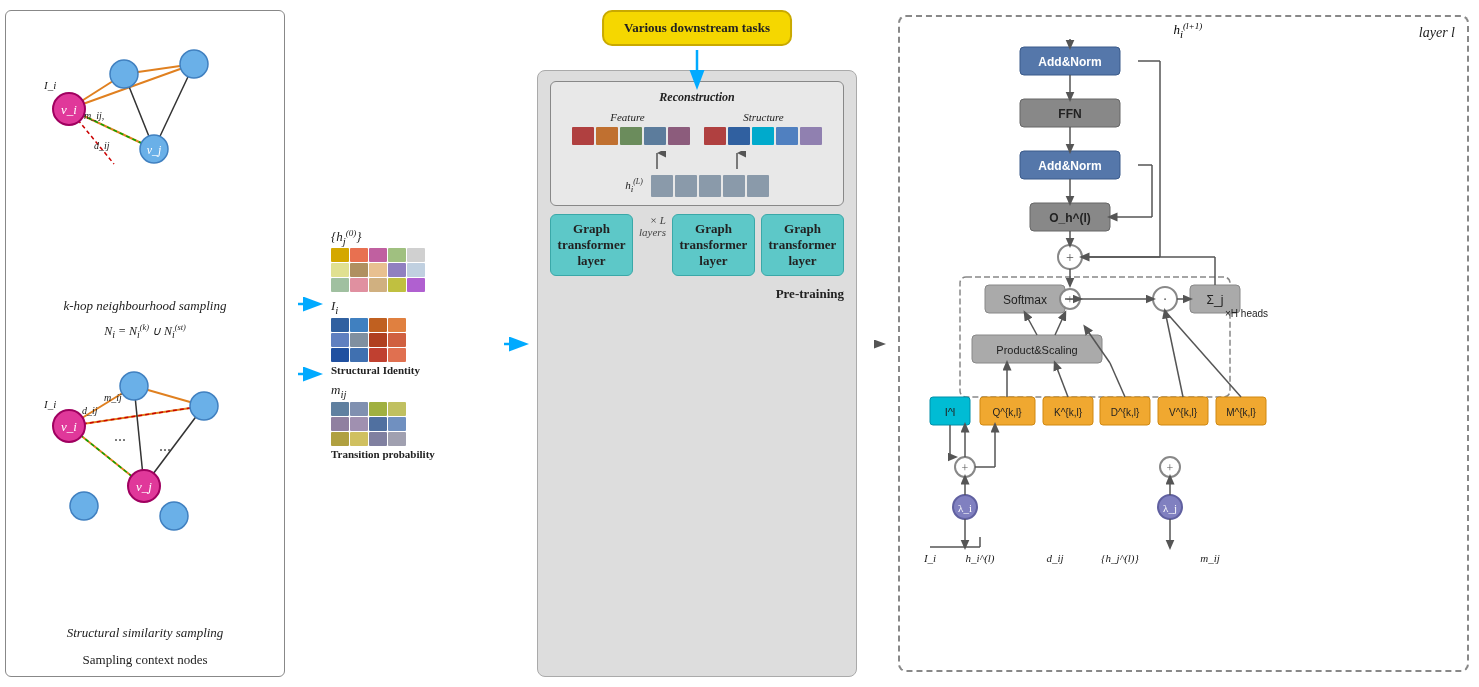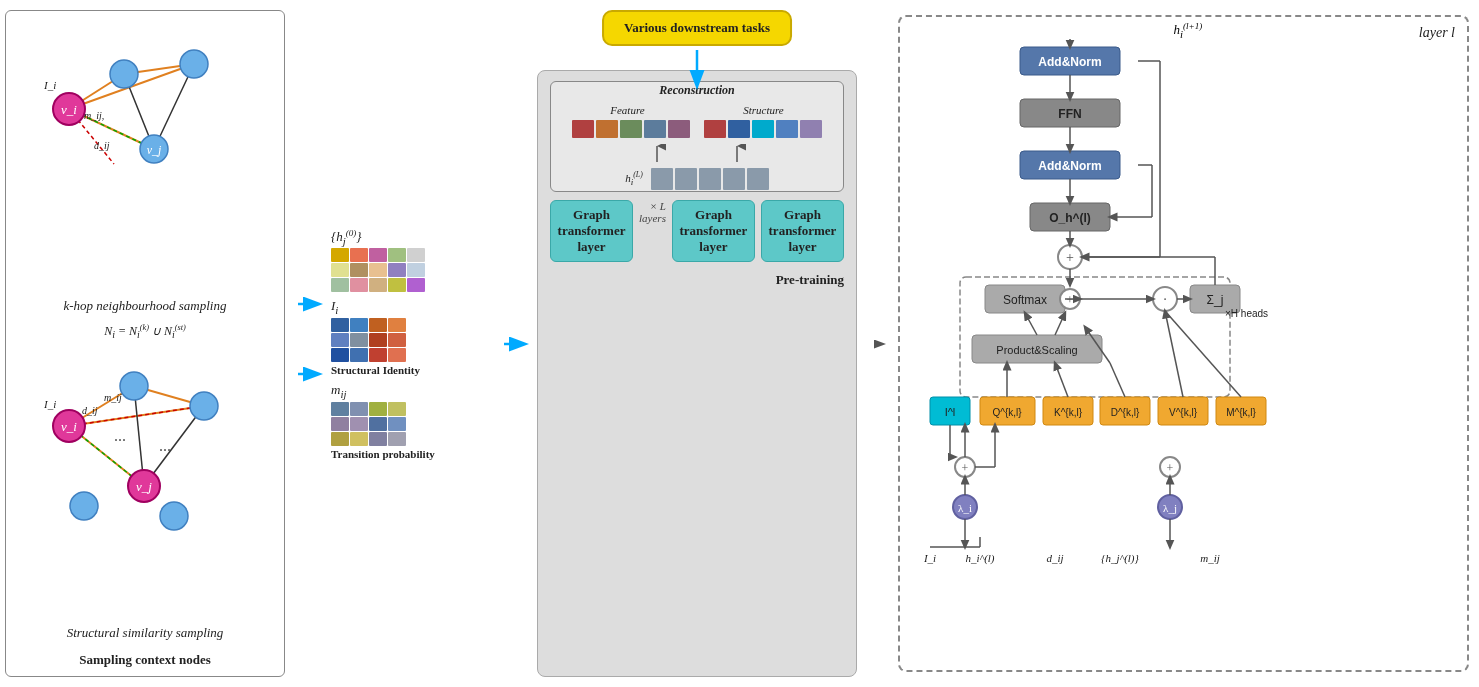--- a/index.html
+++ b/index.html
@@ -51,21 +51,21 @@
       margin: 3px 0;
     }
     .left-eq {
       font-size: 12px;
       text-align: center;
       color: #222;
       margin: 2px 0;
     }
     .left-bottom-label {
       font-size: 13px;
-      font-weight: bold;
+      font-weight: normal;
       text-align: center;
       color: #222;
       margin-top: 4px;
     }
 
     
     svg.graph-svg { position: absolute; top: 0; left: 0; }
 
     
     .features-panel {
@@ -105,21 +105,21 @@
       padding: 10px 12px;
       position: relative;
       display: flex;
       flex-direction: column;
       gap: 0;
     }
     .reconstruction-box {
       border: 1.5px solid #888;
       border-radius: 6px;
       background: #e8e8e8;
-      padding: 1px 10px;
+      padding: 8px 10px;
       margin-bottom: 8px;
       position: relative;
     }
     .recon-title {
       font-size: 12px;
       font-style: italic;
       font-weight: bold;
       text-align: center;
       color: #222;
       margin-bottom: 6px;

